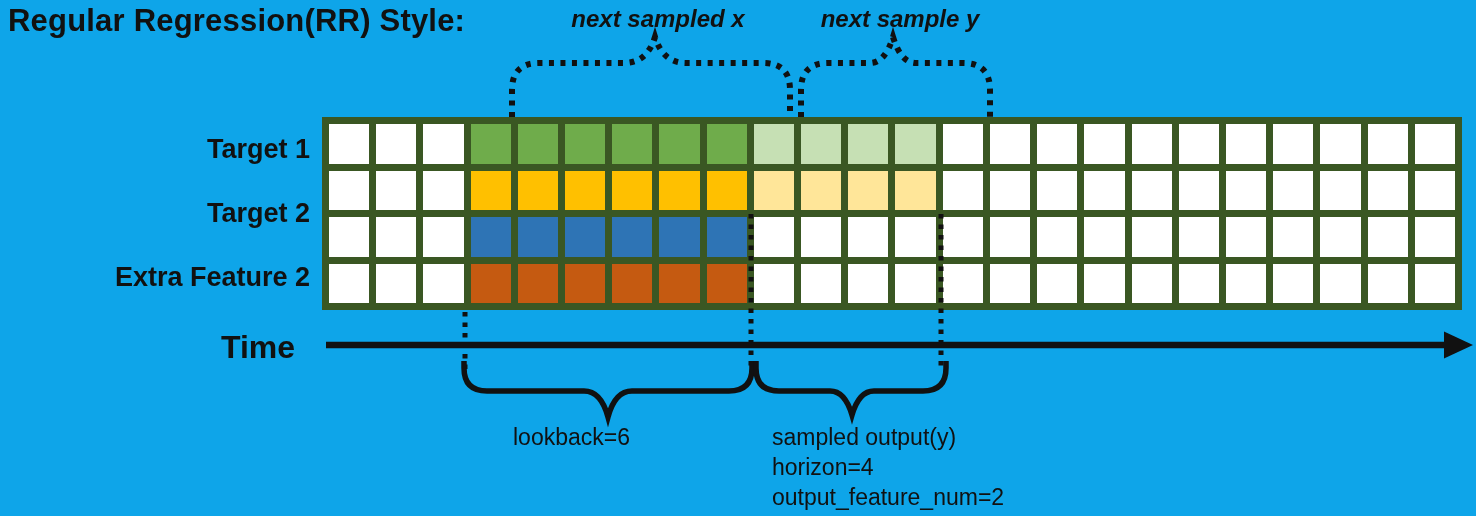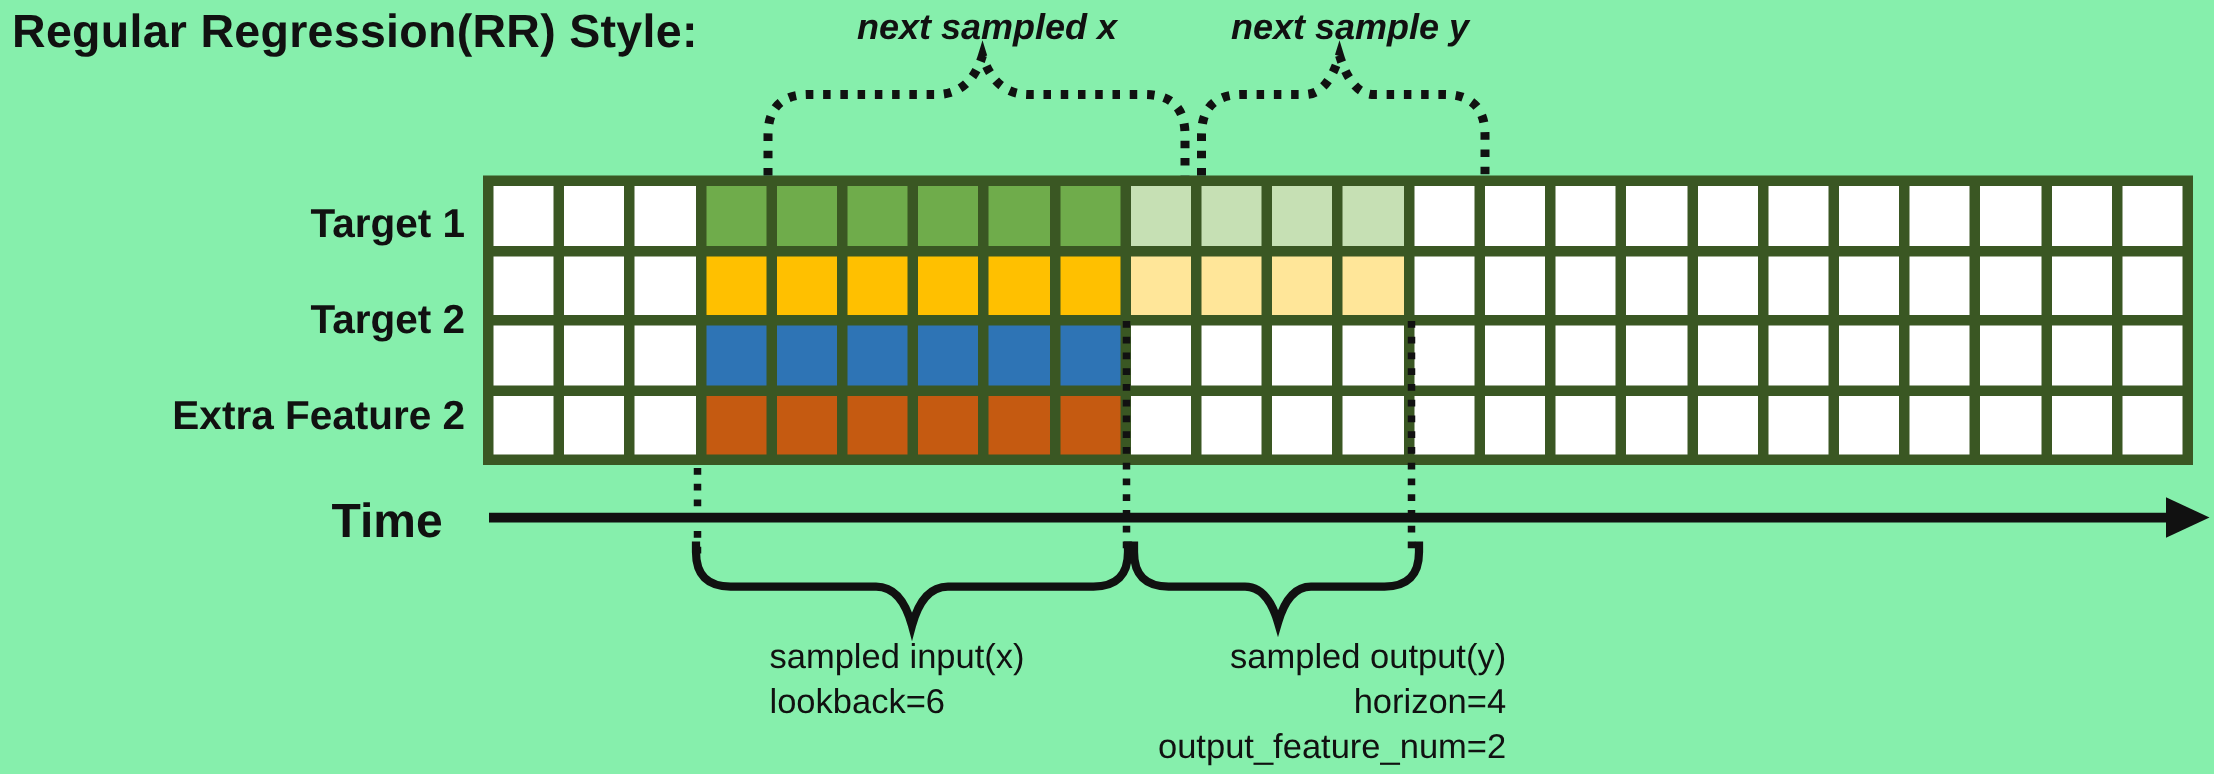--- a/index.html
+++ b/index.html
@@ -1,21 +1,21 @@
 <!DOCTYPE html>
 <html><head>
 <meta charset="utf-8">
 <style>
   * { margin: 0; padding: 0; box-sizing: border-box; }
   html, body { background: #ffffff; }
   #canvas {
     position: relative;
     width: 1476px;
     height: 516px;
-    background: #86efac;
+    background: #0ea5e9;
     font-family: "Liberation Sans", sans-serif;
     color: #111111;
     overflow: hidden;
   }
   .title {
     position: absolute;
     left: 8px; top: 3px;
     font-size: 31px;
     font-weight: 700;
     letter-spacing: 0.2px;
@@ -73,21 +73,21 @@
   }
   .anno-block {
     position: absolute;
     top: 422px;
     font-size: 23px;
     line-height: 30px;
     white-space: nowrap;
     z-index: 6;
   }
   #input-block { left: 513px; }
-  #output-block { left: 772px; text-align: right; }
+  #output-block { left: 772px; }
 </style>
 </head>
 <body>
 
 <div id="canvas">
 
   <div class="title">Regular Regression(RR) Style:</div>
 
   <div class="row-labels">
     <div class="row-label">Target 1</div>
@@ -211,21 +211,20 @@
 
     <path d="M 756 361 L 756 368 Q 756 391 779 391 L 830 391 Q 845 391 852 415 Q 859 391 874 391 L 923 391 Q 946 391 946 368 L 946 361" fill="none" stroke="#111111" stroke-width="5.5"></path>
   </svg>
 
   <div class="brace-label" id="nsx-label">next sampled x</div>
   <div class="brace-label" id="nsy-label">next sample y</div>
 
   <div class="time-label">Time</div>
 
   <div class="anno-block" id="input-block">
-    <div>sampled input(x)</div>
     <div>lookback=6</div>
   </div>
 
   <div class="anno-block" id="output-block">
     <div>sampled output(y)</div>
     <div>horizon=4</div>
     <div>output_feature_num=2</div>
   </div>
 
 </div>

